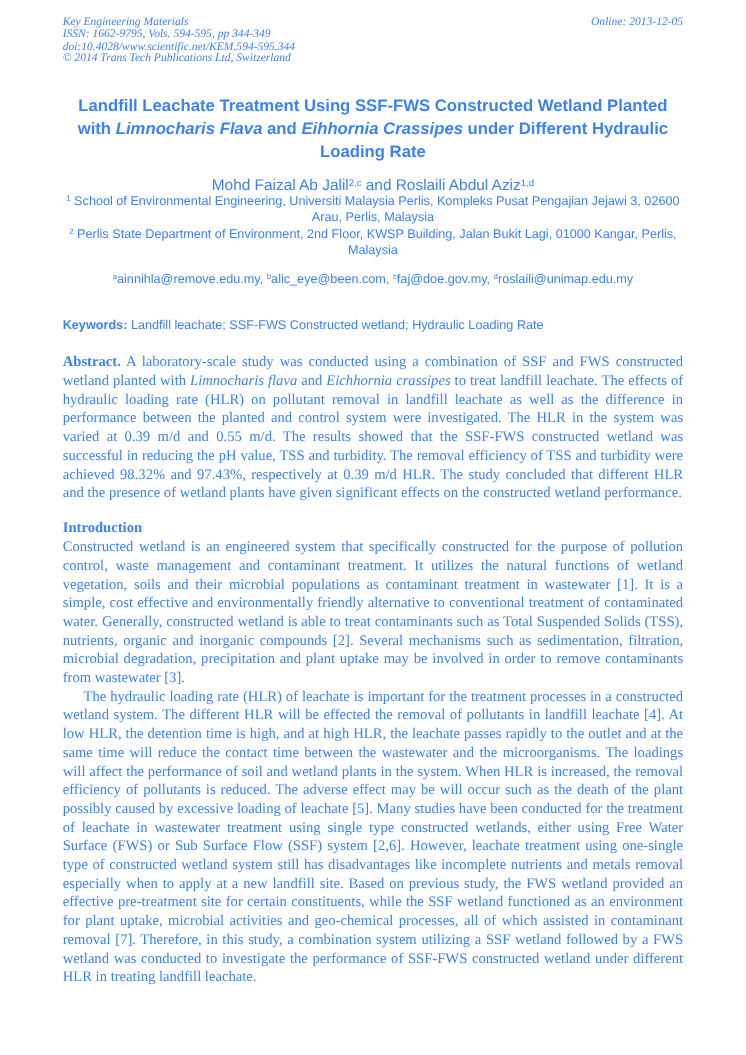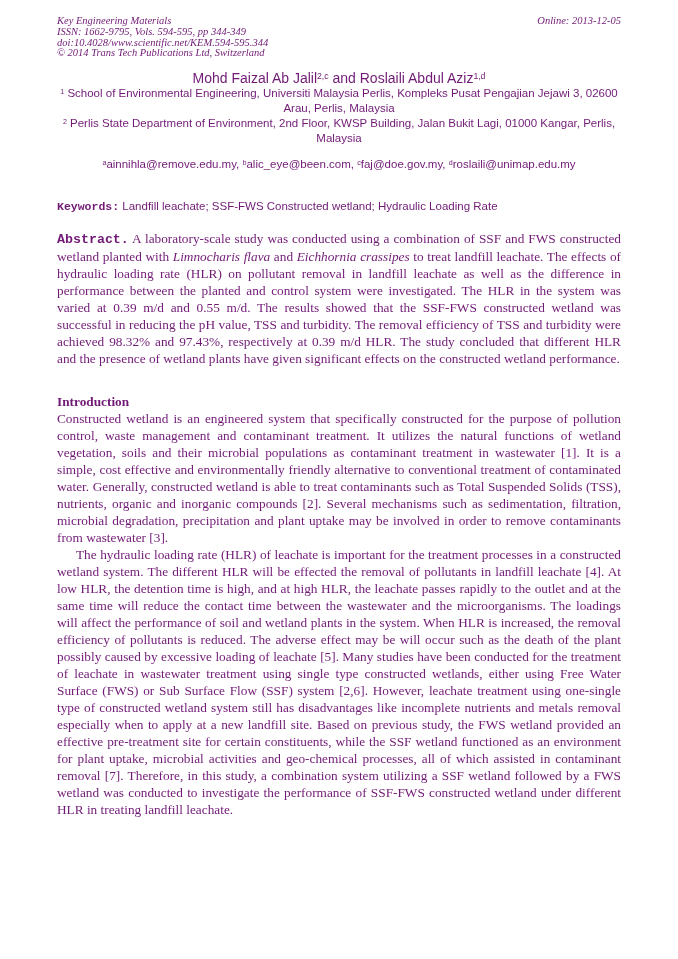--- a/index.html
+++ b/index.html
@@ -1,21 +1,21 @@
 <!DOCTYPE html>
 <html><head>
 <meta charset="utf-8">
 <style>
   html, body { margin: 0; padding: 0; background: #e8e8e8; }
   .page {
     width: 678px;
     height: 959px;
     margin: 0 auto;
     background: #ffffff;
-    color: #701a75;
+    color: #3b82f6;
     box-sizing: border-box;
     padding: 16px 57px 0 57px;
     overflow: hidden;
   }
 
   .header-row {
     display: flex;
     justify-content: space-between;
     align-items: flex-start;
     font-family: "Liberation Serif", "DejaVu Serif", serif;
@@ -68,39 +68,39 @@
 
   .abstract {
     margin-top: 16px;
     font-family: "Liberation Serif", "DejaVu Serif", serif;
     font-size: 13.3px;
     line-height: 17px;
     text-align: justify;
   }
 
   .section-heading {
-    margin-top: 26px;
+    margin-top: 15px;
     font-family: "Liberation Serif", "DejaVu Serif", serif;
     font-weight: bold;
     font-size: 13.3px;
     line-height: 17px;
   }
 
   .para {
     font-family: "Liberation Serif", "DejaVu Serif", serif;
     font-size: 13.3px;
     line-height: 17px;
     text-align: justify;
     margin: 0;
   }
   .para.first { }
   .para.indented { text-indent: 19px; }
 
   .it { font-style: italic; }
-  .bd { font-weight: bold; font-family: Liberation Mono, monospace; }
+  .bd { font-weight: bold; }
   sup {
     font-size: 62%;
     line-height: 0;
     vertical-align: baseline;
     position: relative;
     top: -0.45em;
   }
 </style>
 </head>
 <body>
@@ -110,20 +110,21 @@
   <div class="header-row">
     <div class="header-left">
       <div>Key Engineering Materials</div>
       <div>ISSN: 1662-9795, Vols. 594-595, pp 344-349</div>
       <div>doi:10.4028/www.scientific.net/KEM.594-595.344</div>
       <div>© 2014 Trans Tech Publications Ltd, Switzerland</div>
     </div>
     <div class="header-right">Online: 2013-12-05</div>
   </div>
 
+  <div class="paper-title"><span>Landfill Leachate Treatment Using SSF-FWS Constructed Wetland Planted with </span><span class="it">Limnocharis Flava</span><span> and </span><span class="it">Eihhornia Crassipes</span><span> under Different Hydraulic Loading Rate</span></div>
 
   <div class="author-line second"><span>Mohd Faizal Ab Jalil</span><sup>2,c</sup><span> and Roslaili Abdul Aziz</span><sup>1,d</sup></div>
 
   <div class="affil"><sup>1</sup><span> School of Environmental Engineering, Universiti Malaysia Perlis, Kompleks Pusat Pengajian Jejawi 3, 02600 Arau, Perlis, Malaysia</span></div>
   <div class="affil"><sup>2</sup><span> Perlis State Department of Environment, 2nd Floor, KWSP Building, Jalan Bukit Lagi, 01000 Kangar, Perlis, Malaysia</span></div>
 
   <div class="emails"><sup>a</sup><span>ainnihla@remove.edu.my, </span><sup>b</sup><span>alic_eye@been.com, </span><sup>c</sup><span>faj@doe.gov.my, </span><sup>d</sup><span>roslaili@unimap.edu.my</span></div>
 
   <div class="keywords"><span class="bd">Keywords:</span><span> Landfill leachate; SSF-FWS Constructed wetland; Hydraulic Loading Rate</span></div>
 

